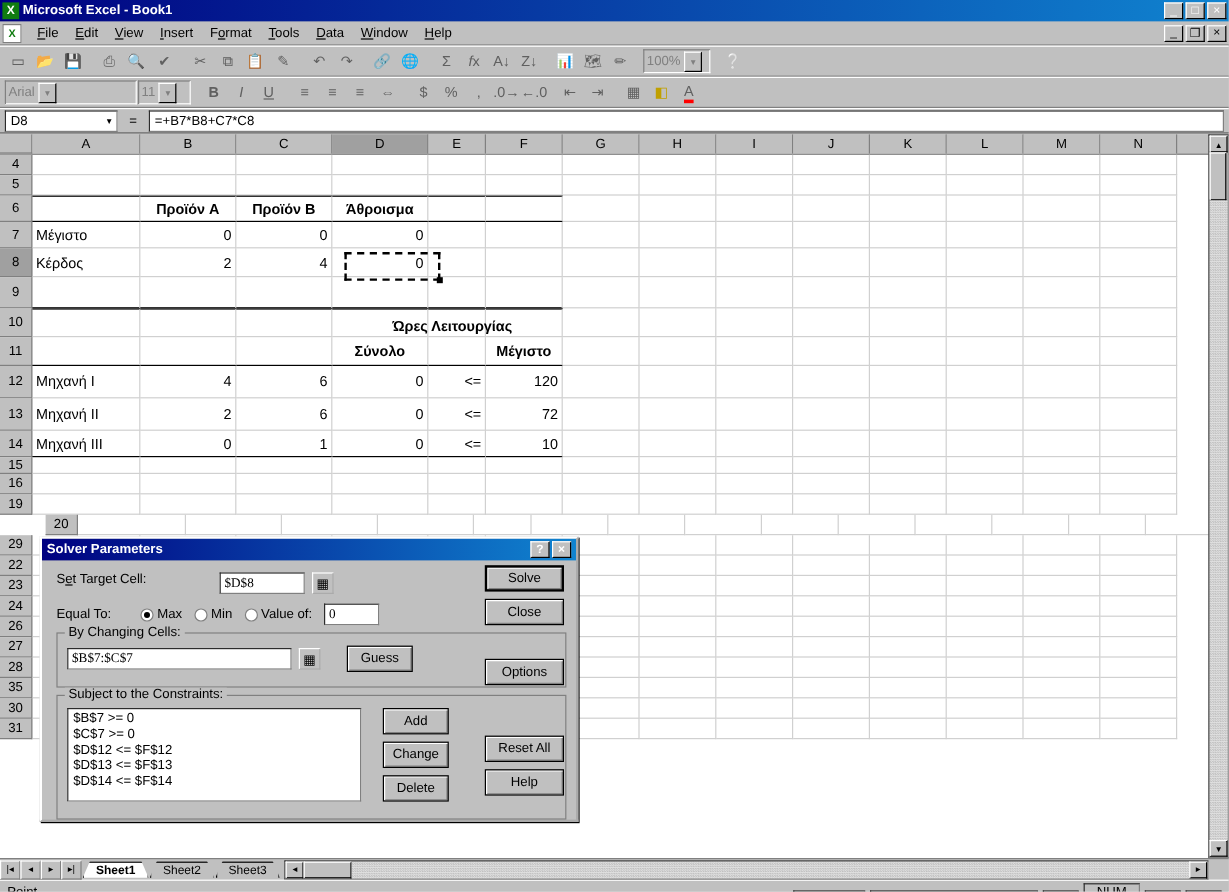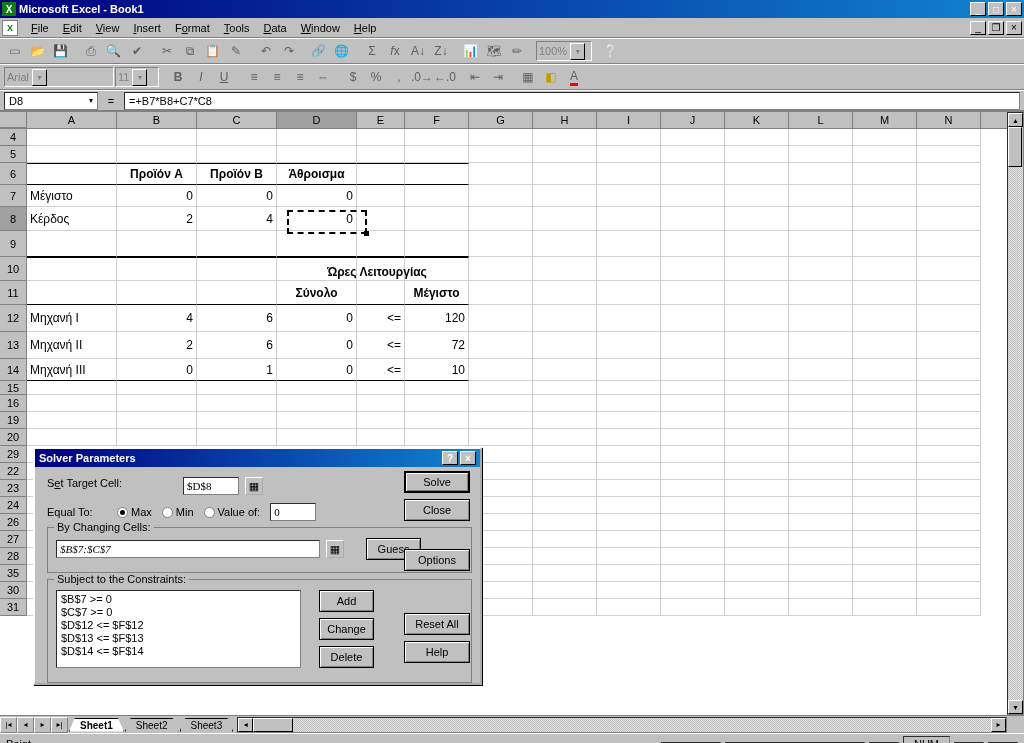--- a/index.html
+++ b/index.html
@@ -456,21 +456,21 @@
         <div class="cell" style="width: 64px; height: 17px;"></div>
         <div class="cell" style="width: 64px; height: 17px;"></div>
         <div class="cell" style="width: 64px; height: 17px;"></div>
         <div class="cell" style="width: 64px; height: 17px;"></div>
         <div class="cell" style="width: 64px; height: 17px;"></div>
         <div class="cell" style="width: 64px; height: 17px;"></div>
         <div class="cell" style="width: 64px; height: 17px;"></div>
         <div class="cell" style="width: 64px; height: 17px;"></div>
         <div class="cell" style="width: 64px; height: 17px;"></div>
       </div>
-      <div class="gridrow" style="height: 17px;">
+      <div class="gridrow" style="height: 17px; margin-left: 38px;">
         <div class="rowhdr" style="height: 17px;">20</div>
         <div class="cell" style="width: 90px; height: 17px;"></div>
         <div class="cell" style="width: 80px; height: 17px;"></div>
         <div class="cell" style="width: 80px; height: 17px;"></div>
         <div class="cell" style="width: 80px; height: 17px;"></div>
         <div class="cell" style="width: 48px; height: 17px;"></div>
         <div class="cell" style="width: 64px; height: 17px;"></div>
         <div class="cell" style="width: 64px; height: 17px;"></div>
         <div class="cell" style="width: 64px; height: 17px;"></div>
         <div class="cell" style="width: 64px; height: 17px;"></div>
@@ -697,36 +697,36 @@
   <div class="dtitle">
     <span>Solver Parameters</span>
     <span class="spacer"></span>
     <span class="winbtn">?</span>
     <span class="winbtn">×</span>
   </div>
   <div class="dbody">
 
     <div style="display:flex;gap:6px">
       <span class="dlabel" style="width:130px">S<span class="u">e</span>t Target Cell:</span>
-      <input class="dinput" style="width: 56px;" value="$D$8">
+      <input class="dinput" style="width: 71px;" value="$D$8">
       <span class="refbtn">▦</span>
     </div>
 
     <div style="display:flex;align-items:center;gap:10px;margin-top:8px">
       <span class="dlabel" style="width:60px">Equal To:</span>
       <span><span class="radio checked"></span><span class="u">M</span>ax</span>
       <span><span class="radio"></span>Mi<span class="u">n</span></span>
       <span><span class="radio"></span><span class="u">V</span>alue of:</span>
       <input class="dinput" style="width: 46px;" value="0">
     </div>
 
     <div class="fieldset" style="height:46px">
       <span class="legend"><span class="u">B</span>y Changing Cells:</span>
       <div style="display:flex;align-items:center;gap:6px">
-        <input class="dinput" style="width: 264px; font-style: italic;" value="$B$7:$C$7">
+        <input class="dinput" style="width: 187px;" value="$B$7:$C$7">
         <span class="refbtn">▦</span>
         <span style="width:10px"></span>
         <button class="dbtn dbtn-small inner"><span class="u">G</span>uess</button>
       </div>
     </div>
 
     <div class="fieldset" style="height:104px">
       <span class="legend">S<span class="u">u</span>bject to the Constraints:</span>
       <div style="display:flex;gap:18px">
         <div class="listbox" id="constraints-list">

